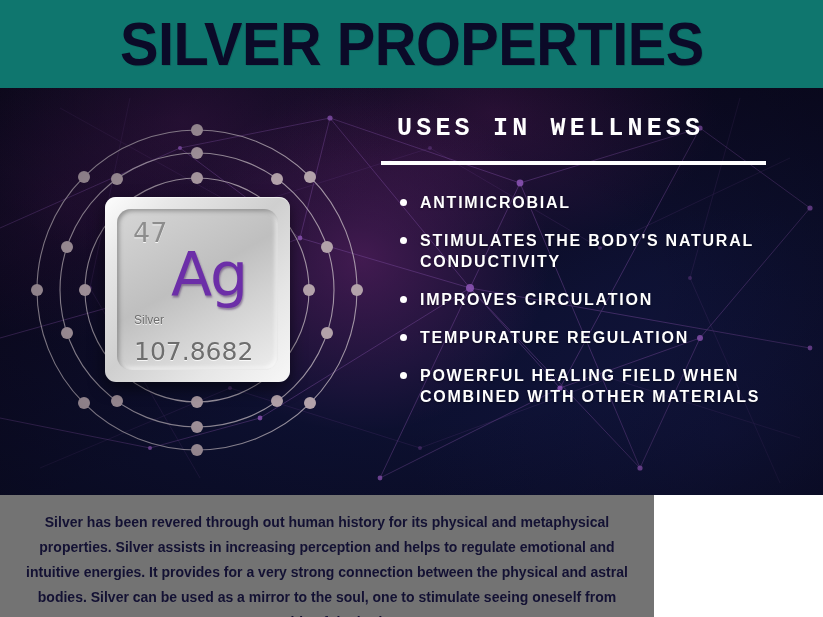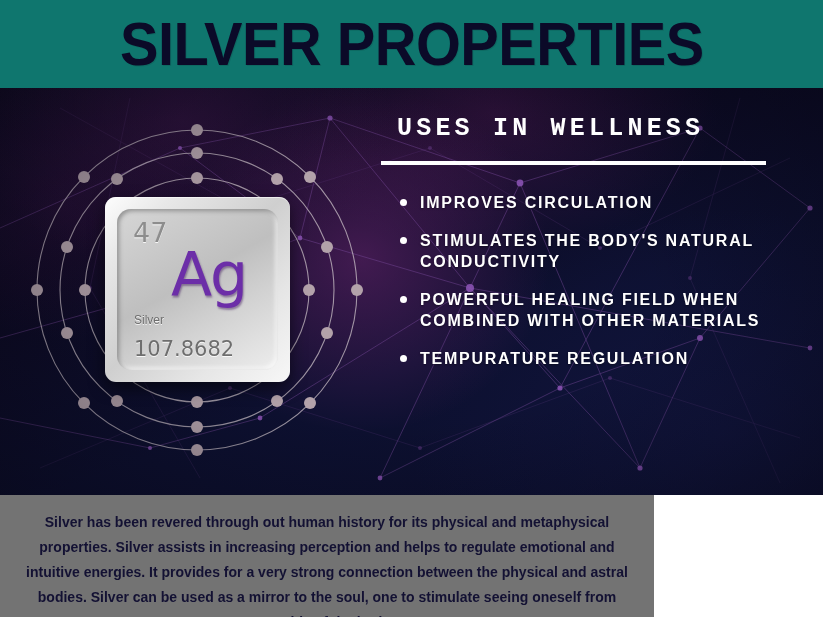--- a/index.html
+++ b/index.html
@@ -126,21 +126,21 @@
     left: 17px; top: 104px;
     font-family: Liberation Sans, sans-serif;
     font-size: 12px;
     color: #6e6e6e;
     text-shadow: 0 1px 0 rgba(255,255,255,0.8);
   }
   .tile-mass {
     position: absolute;
     left: 17px; top: 128px;
     font-family: "DejaVu Sans", sans-serif;
-    font-size: 21px;
+    font-size: 25px;
     color: #6e6e6e;
     text-shadow: 0 1px 0 rgba(255,255,255,0.8);
   }
 
   
   .wellness {
     position: absolute;
     left: 381px; top: 26px;
     width: 420px;
   }
@@ -342,24 +342,25 @@
           <span class="tile-name">Silver</span>
           <span class="tile-mass">107.8682</span>
         </div>
       </div>
     </div>
 
     <div class="wellness">
       <h2 class="wellness-title">USES IN WELLNESS</h2>
       <div class="wellness-rule"></div>
       <ul class="bullets">
+        <li class="bullet">ANTIMICROBIAL</li>
+        <li class="bullet">STIMULATES THE BODY'S NATURAL CONDUCTIVITY</li>
         <li class="bullet">IMPROVES CIRCULATION</li>
-        <li class="bullet">STIMULATES THE BODY'S NATURAL CONDUCTIVITY</li>
+        <li class="bullet">TEMPURATURE REGULATION</li>
         <li class="bullet">POWERFUL HEALING FIELD WHEN COMBINED WITH OTHER MATERIALS</li>
-        <li class="bullet">TEMPURATURE REGULATION</li>
       </ul>
     </div>
 
   </div>
 
   <div class="footer-band">
     <p class="footer-text">Silver has been revered through out human history for its physical and metaphysical properties. Silver assists in increasing perception and helps to regulate emotional and intuitive energies. It provides for a very strong connection between the physical and astral bodies. Silver can be used as a mirror to the soul, one to stimulate seeing oneself from outside of the body.</p>
   </div>
 
 </div>

